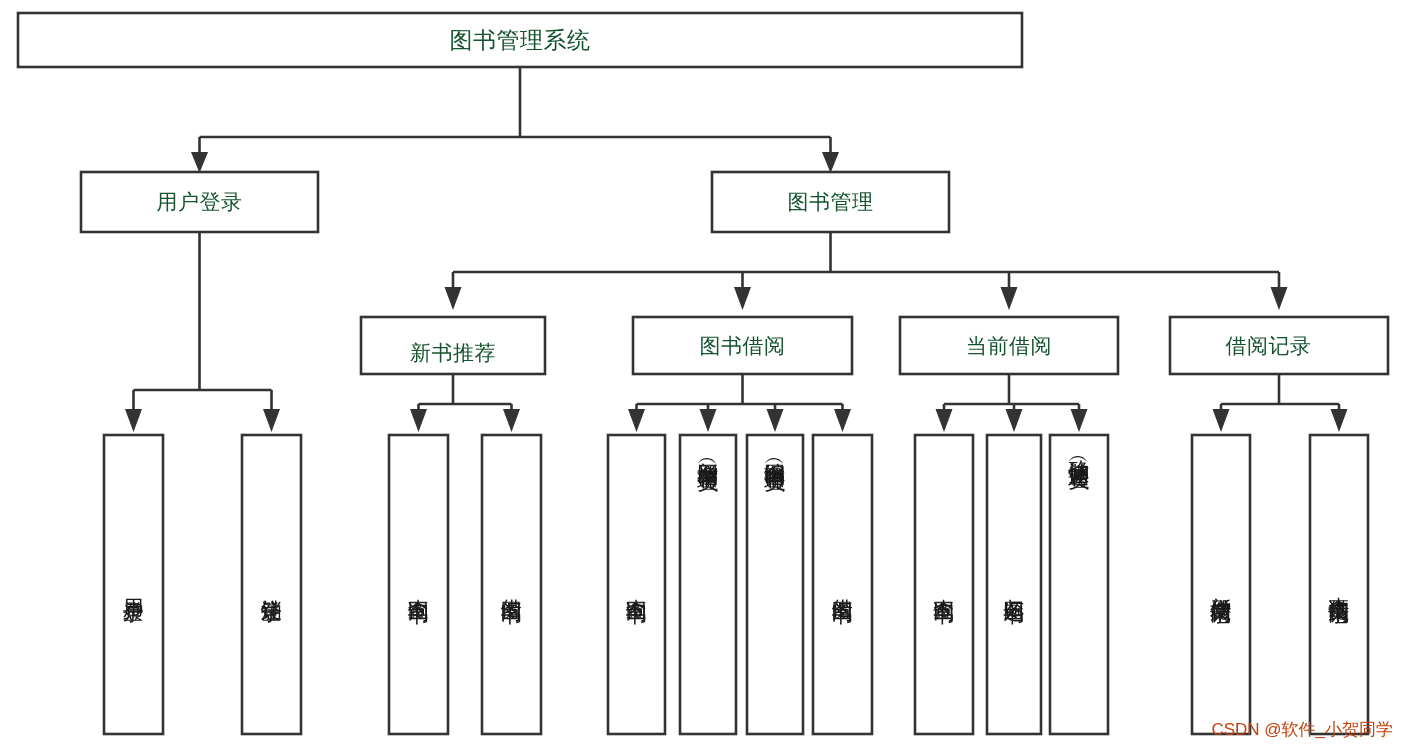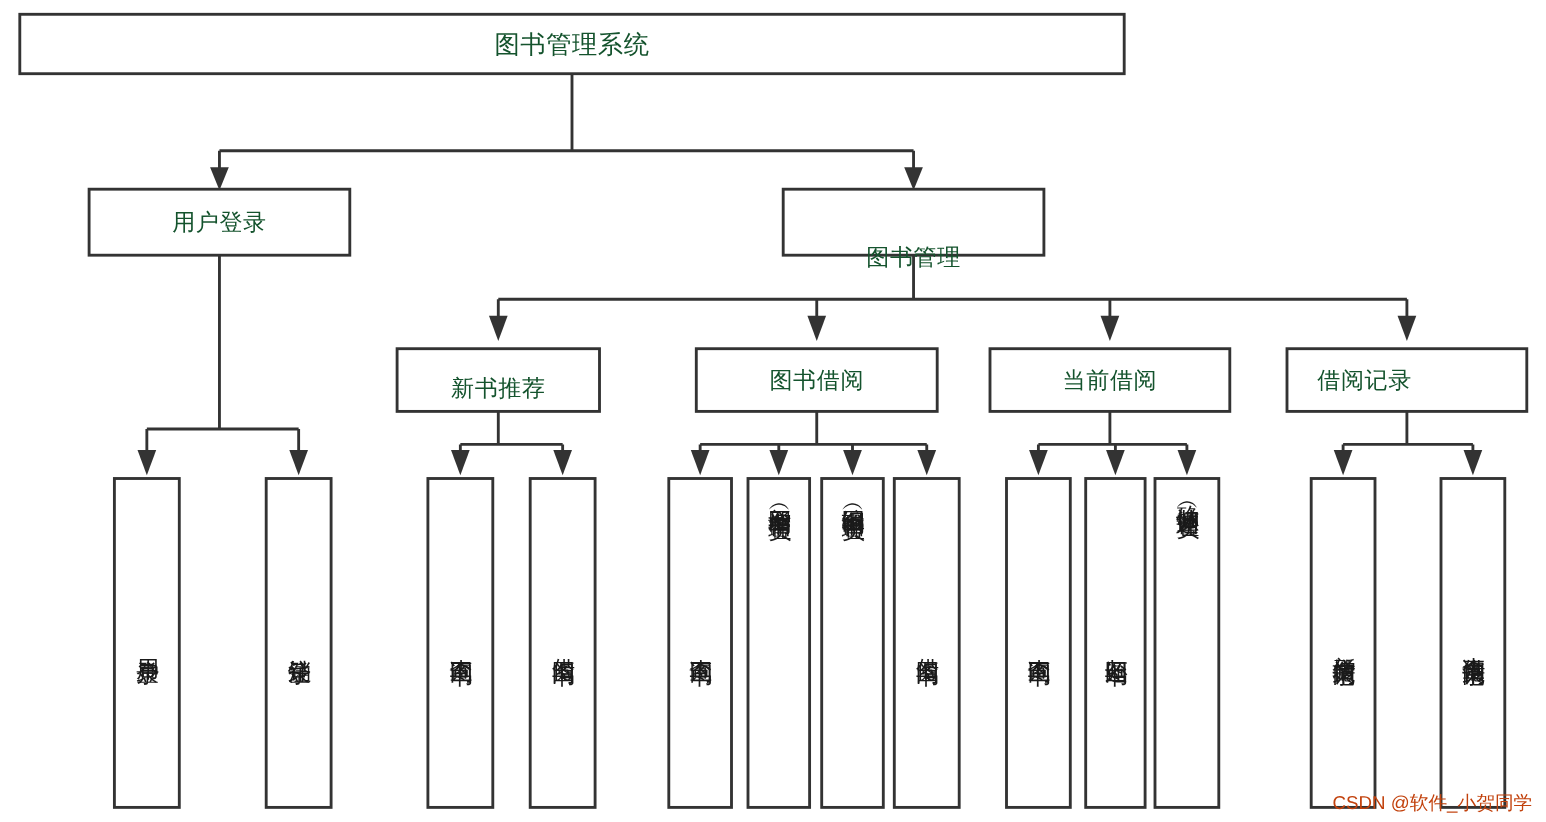--- a/index.html
+++ b/index.html
@@ -142,25 +142,25 @@
       <rect class="node-box" x="915" y="435" width="58" height="299"></rect>
       <rect class="node-box" x="987" y="435" width="54" height="299"></rect>
       <rect class="node-box" x="1050" y="435" width="58" height="299"></rect>
       <rect class="node-box" x="1192" y="435" width="58" height="299"></rect>
       <rect class="node-box" x="1310" y="435" width="58" height="299"></rect>
     </g>
   </svg>
 
   <div class="hlabel" style="left:18px;  top:13px;  width:1004px; height:54px; font-size:23px;">图书管理系统</div>
   <div class="hlabel" style="left:81px;  top:172px; width:237px; height:60px;">用户登录</div>
-  <div class="hlabel" style="left:712px; top:172px; width:237px; height:60px;margin-top:32px;">图书管理</div>
+  <div class="hlabel" style="left:712px; top:172px; width:237px; height:60px;">图书管理</div>
   <div class="hlabel" style="left:361px; top:317px; width:184px; height:72px;">新书推荐</div>
   <div class="hlabel" style="left:633px; top:317px; width:219px; height:57px;">图书借阅</div>
   <div class="hlabel" style="left:900px; top:317px; width:218px; height:57px;">当前借阅</div>
-  <div class="hlabel" style="left:1114px; top:317px; width:253px; height:57px;">借阅记录</div>
+  <div class="hlabel" style="left:1142px; top:317px; width:253px; height:57px;">借阅记录</div>
 
   <div class="vlabel" style="left:104px; top:435px; width:59px; height:299px;">用户登录</div>
   <div class="vlabel" style="left:242px; top:435px; width:59px; height:299px;">注销登录</div>
   <div class="vlabel" style="left:389px; top:435px; width:59px; height:299px;">查询图书</div>
   <div class="vlabel" style="left:482px; top:435px; width:59px; height:299px;">借阅图书</div>
   <div class="vlabel" style="left:608px; top:435px; width:57px; height:299px;">查询图书</div>
   <div class="vlabel" style="left:680px; top:435px; width:56px; height:299px; justify-content:flex-start; padding-top:10px; box-sizing:border-box;">新增图书（管理员）</div>
   <div class="vlabel" style="left:747px; top:435px; width:56px; height:299px; justify-content:flex-start; padding-top:10px; box-sizing:border-box;">编辑图书（管理员）</div>
   <div class="vlabel" style="left:813px; top:435px; width:59px; height:299px;">借阅图书</div>
   <div class="vlabel" style="left:915px; top:435px; width:58px; height:299px;">查询图书</div>

